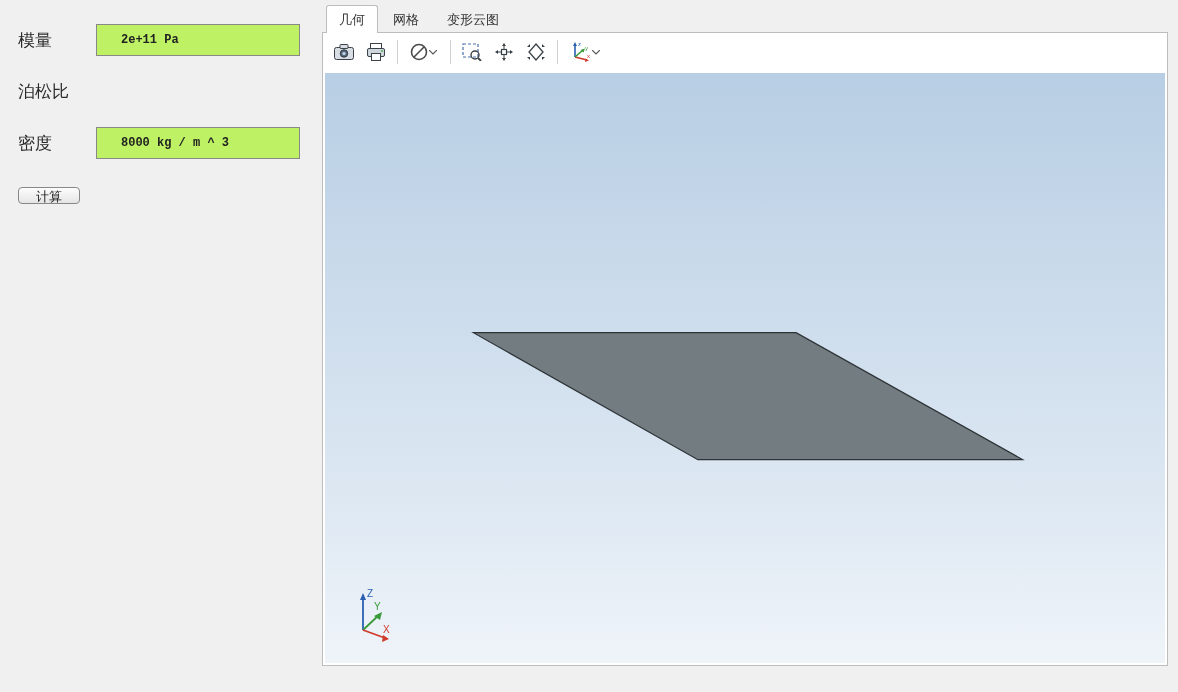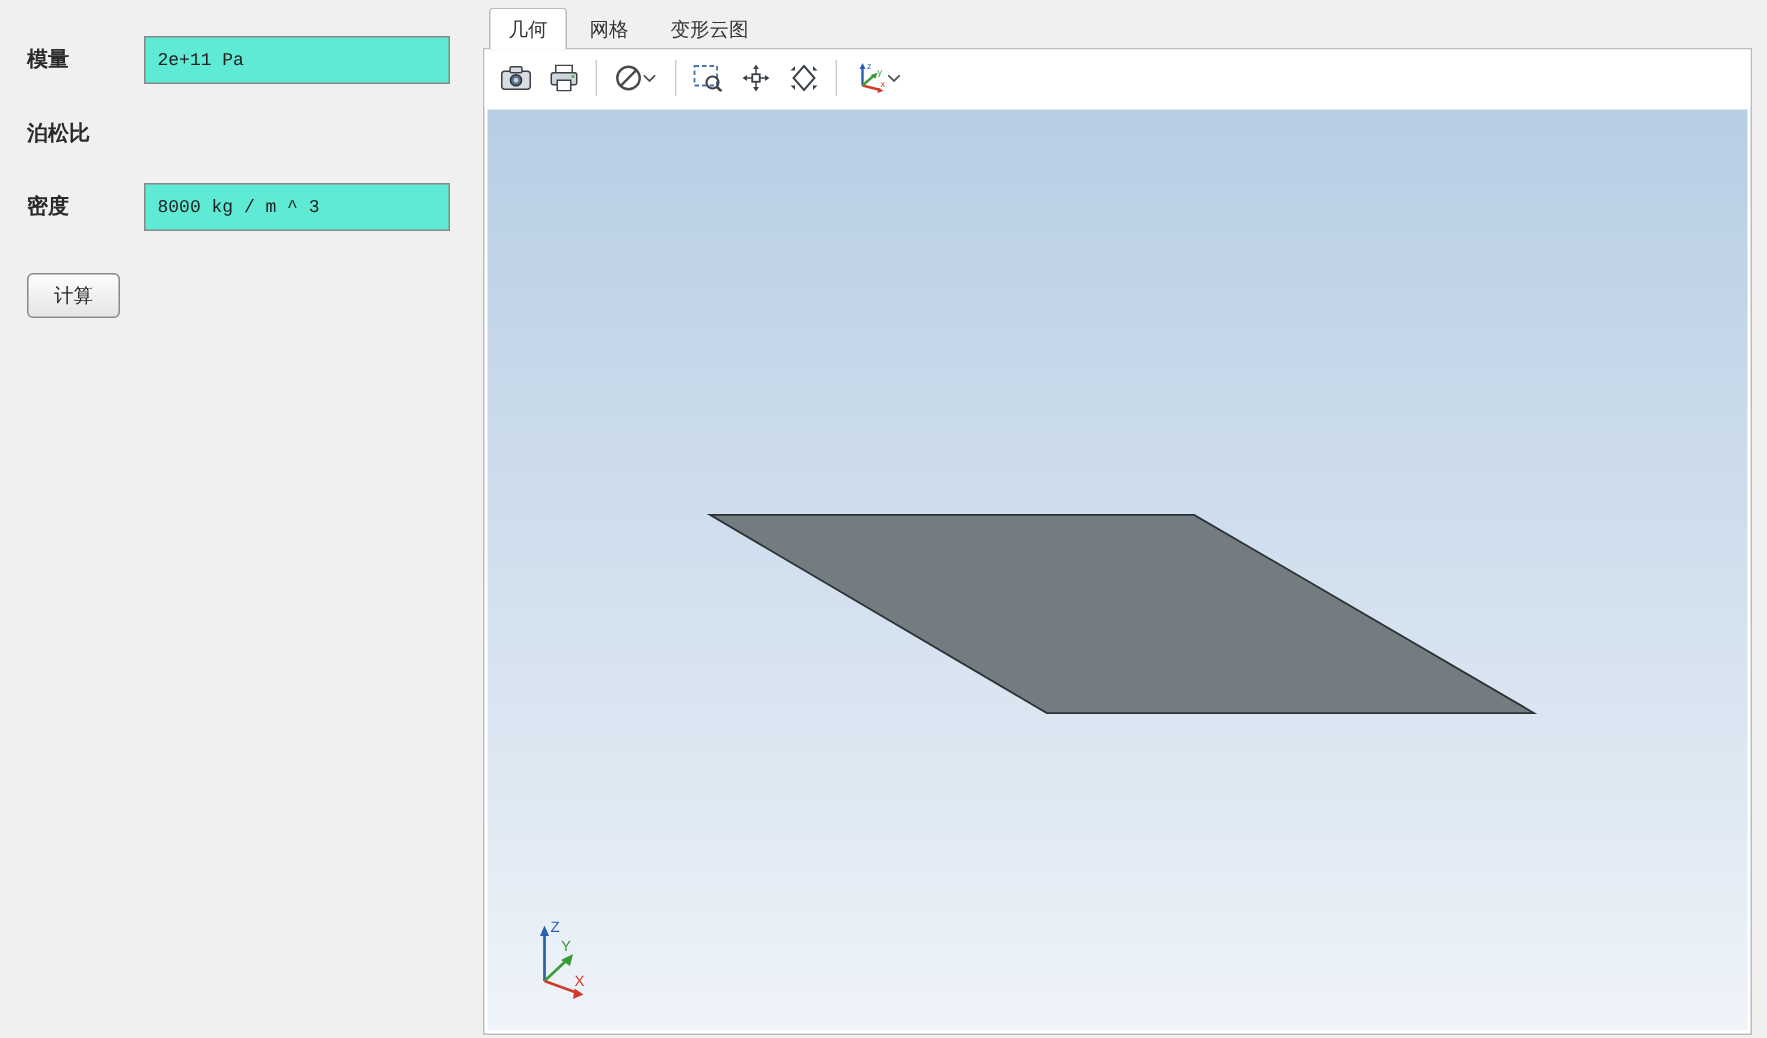--- a/index.html
+++ b/index.html
@@ -22,51 +22,51 @@
       height: 100%;
       padding: 24px 18px 18px 18px;
     }
     .form-row {
       display: flex;
       align-items: center;
       margin-bottom: 24px;
     }
     .form-label {
       width: 78px;
-      font-size: 14px;
+      font-size: 17px;
       color: #2a2a2a;
-      font-weight: bold;
     }
     .form-input {
       flex: 1;
       height: 32px;
-      padding: 0 8px;
+      padding: 0 24px;
       border: 1px solid #888;
-      background: #5eead4;
+      background: #bef264;
       font-family: Consolas, "Courier New", monospace;
       font-size: 12px;
       color: #222;
+      font-weight: bold;
     }
     .calc-btn {
       margin-top: 4px;
       width: 62px;
-      height: 30px;
+      height: 17px;
       border: 1px solid #888;
       border-radius: 4px;
       background: linear-gradient(#fdfdfd, #e5e5e5);
       font-size: 13px;
       color: #222;
       cursor: pointer;
     }
 
     
     .content-panel {
       flex: 1;
       height: 100%;
-      padding: 4px 10px 2px 4px;
+      padding: 4px 10px 26px 4px;
       display: flex;
       flex-direction: column;
     }
     
     .tab-strip {
       display: flex;
       align-items: flex-end;
       height: 28px;
       padding-left: 4px;
     }

